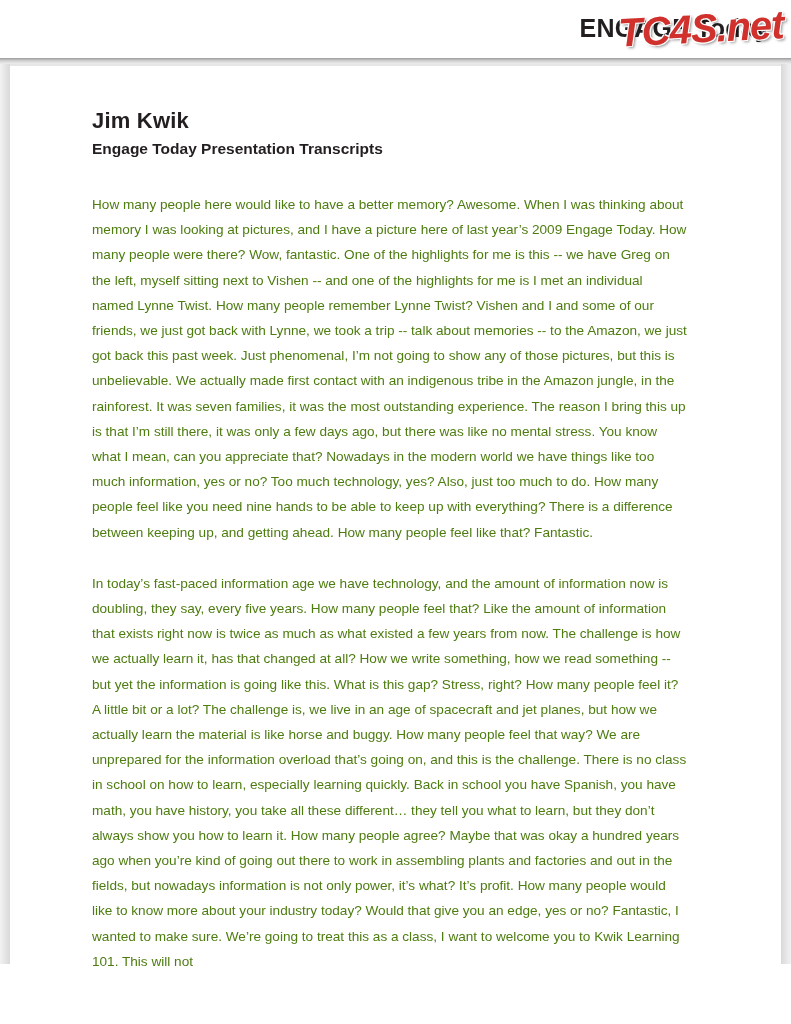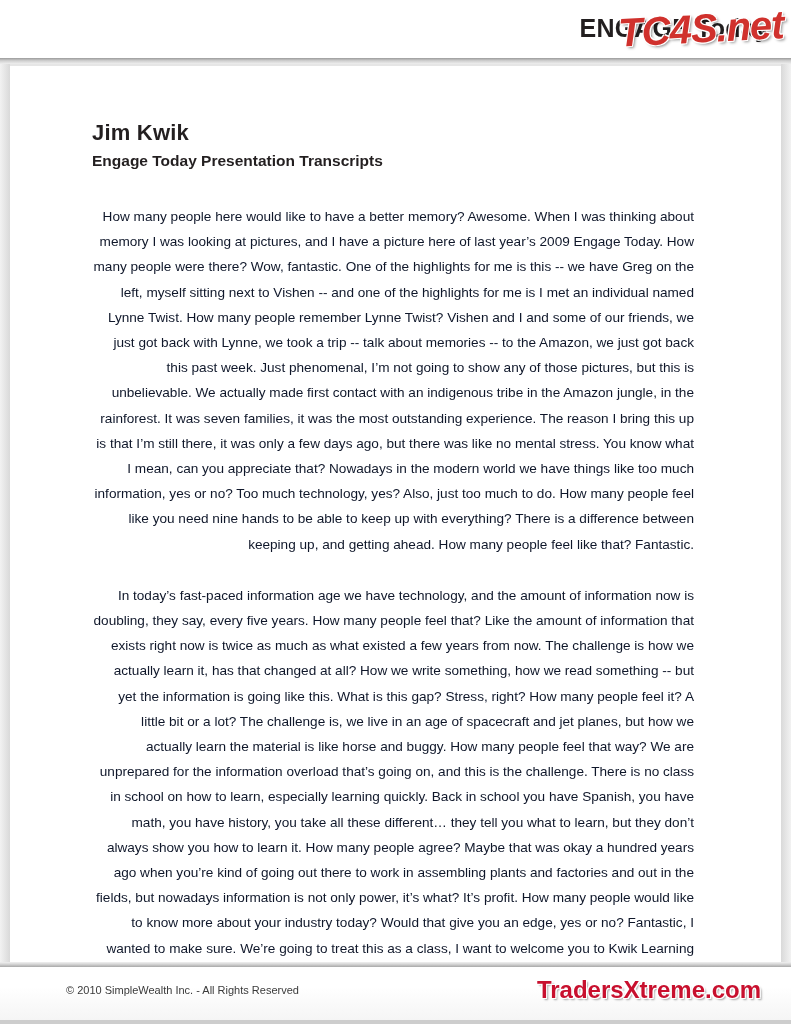--- a/index.html
+++ b/index.html
@@ -86,36 +86,36 @@
   
   .content {
     position: absolute;
     left: 92px;
     top: 104px;
     width: 610px;
   }
   h1.doc-title {
     font-size: 22px;
     font-weight: bold;
-    margin: 16px 0 6px 0;
+    margin: 4px 0 6px 0;
     color: #231f20;
     letter-spacing: 0.2px;
   }
   h2.doc-subtitle {
     font-size: 15.5px;
     font-weight: bold;
     margin: 4px 0 34px 0;
     color: #231f20;
   }
   p.body-par {
     font-size: 13.6px;
     line-height: 25.2px;
-    margin: 0 8px 26px 0;
-    color: #0f172a;
-    text-align: right;
+    margin: 0 15px 26px 0;
+    color: #4d7c0f;
+    text-align: left;
   }
   
   .wm-center {
     position: absolute;
     left: 252px;
     top: 492px;
     font-size: 33px;
     font-weight: bold;
     color: #c8102e;
     background: transparent;
@@ -191,20 +191,14 @@
   <div class="rail rail-right"></div>
 
   <div class="content">
     <h1 class="doc-title">Jim Kwik</h1>
     <h2 class="doc-subtitle">Engage Today Presentation Transcripts</h2>
     <p class="body-par">How many people here would like to have a better memory? Awesome. When I was thinking about memory I was looking at pictures, and I have a picture here of last year’s 2009 Engage Today. How many people were there? Wow, fantastic. One of the highlights for me is this -- we have Greg on the left, myself sitting next to Vishen -- and one of the highlights for me is I met an individual named Lynne Twist. How many people remember Lynne Twist? Vishen and I and some of our friends, we just got back with Lynne, we took a trip -- talk about memories -- to the Amazon, we just got back this past week. Just phenomenal, I’m not going to show any of those pictures, but this is unbelievable. We actually made first contact with an indigenous tribe in the Amazon jungle, in the rainforest. It was seven families, it was the most outstanding experience. The reason I bring this up is that I’m still there, it was only a few days ago, but there was like no mental stress. You know what I mean, can you appreciate that? Nowadays in the modern world we have things like too much information, yes or no? Too much technology, yes? Also, just too much to do. How many people feel like you need nine hands to be able to keep up with everything? There is a difference between keeping up, and getting ahead. How many people feel like that? Fantastic.</p>
     <p class="body-par">In today’s fast-paced information age we have technology, and the amount of information now is doubling, they say, every five years. How many people feel that? Like the amount of information that exists right now is twice as much as what existed a few years from now. The challenge is how we actually learn it, has that changed at all? How we write something, how we read something -- but yet the information is going like this. What is this gap? Stress, right? How many people feel it? A little bit or a lot? The challenge is, we live in an age of spacecraft and jet planes, but how we actually learn the material is like horse and buggy. How many people feel that way? We are unprepared for the information overload that’s going on, and this is the challenge. There is no class in school on how to learn, especially learning quickly. Back in school you have Spanish, you have math, you have history, you take all these different… they tell you what to learn, but they don’t always show you how to learn it. How many people agree? Maybe that was okay a hundred years ago when you’re kind of going out there to work in assembling plants and factories and out in the fields, but nowadays information is not only power, it’s what? It’s profit. How many people would like to know more about your industry today? Would that give you an edge, yes or no? Fantastic, I wanted to make sure. We’re going to treat this as a class, I want to welcome you to Kwik Learning 101. This will not</p>
   </div>
 
 
-  <div class="footer">
-    <div class="footer-rule"></div>
-    <div class="footer-copy">© 2010 SimpleWealth Inc. - All Rights Reserved</div>
-    <div class="wm-bottom">TradersXtreme.com</div>
-    <div class="page-edge-bottom"></div>
-  </div>
 
 </div>
 
 </body></html>

